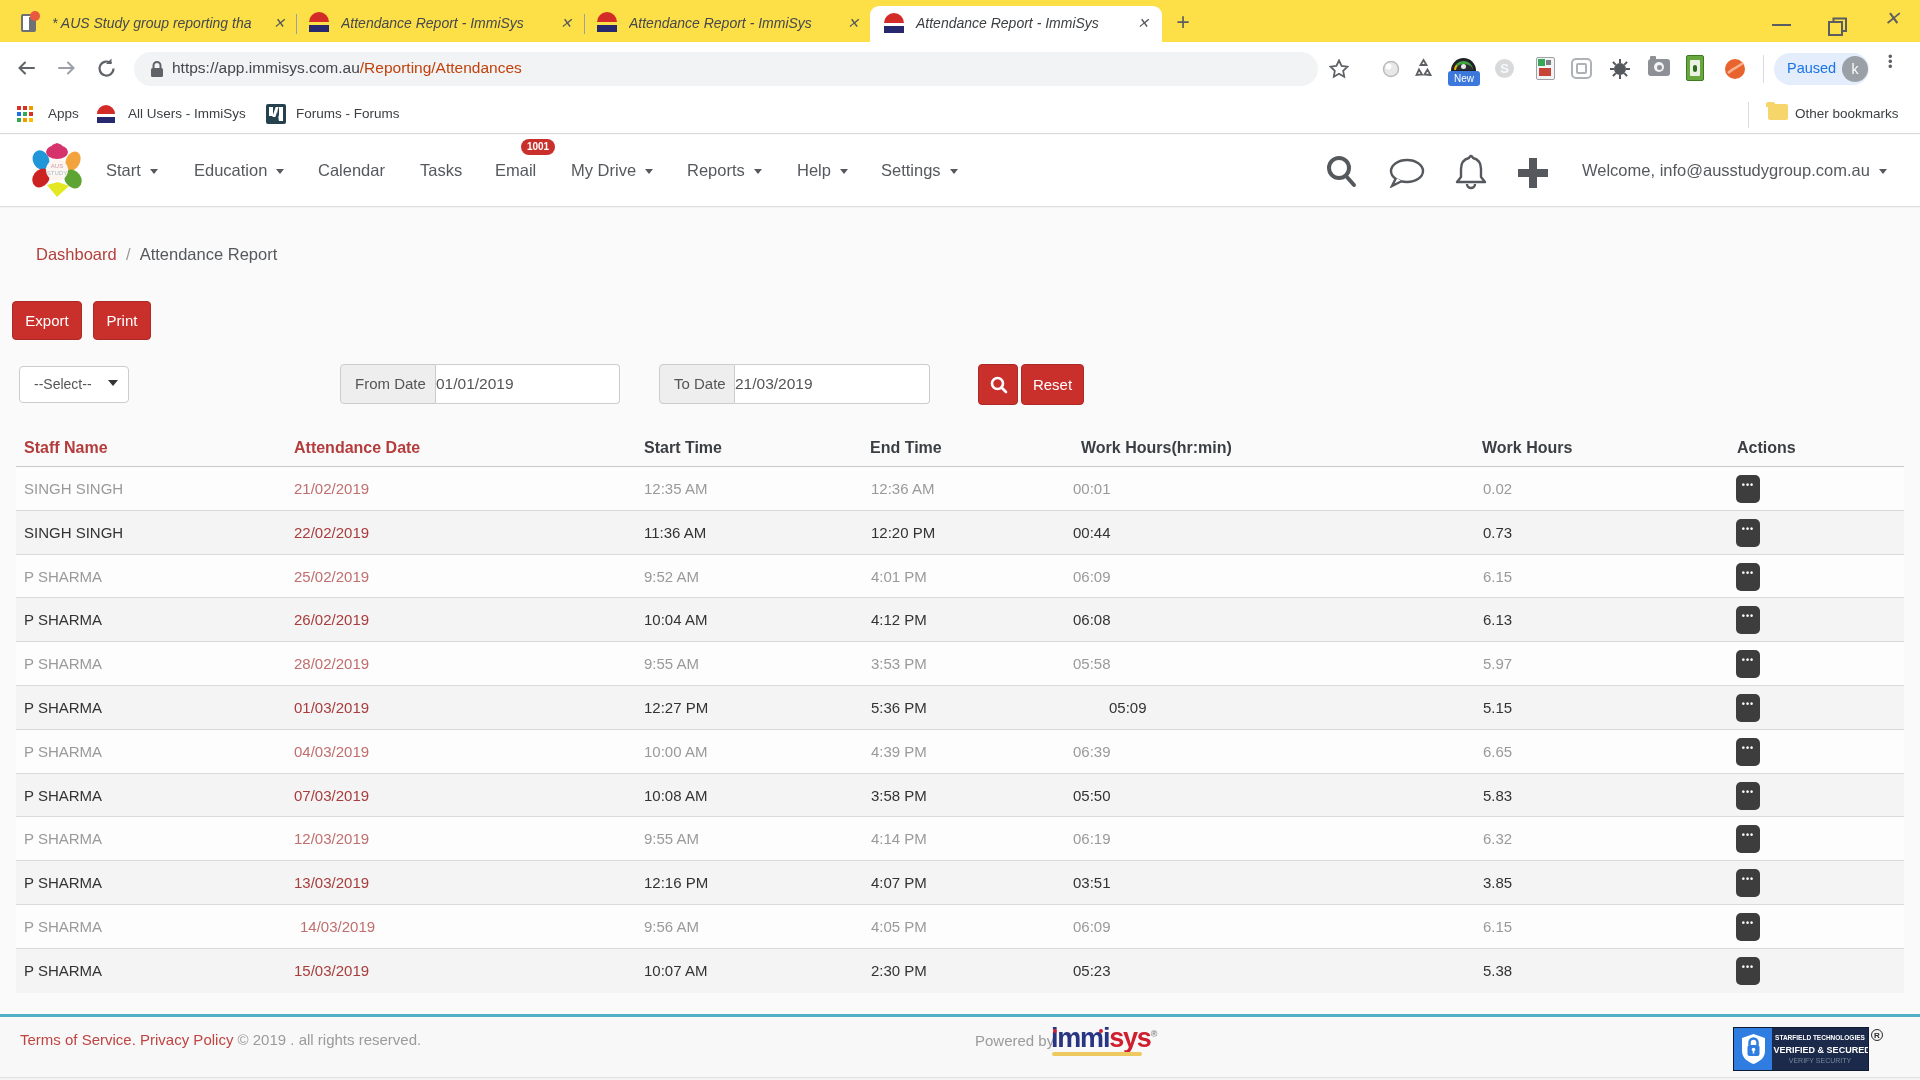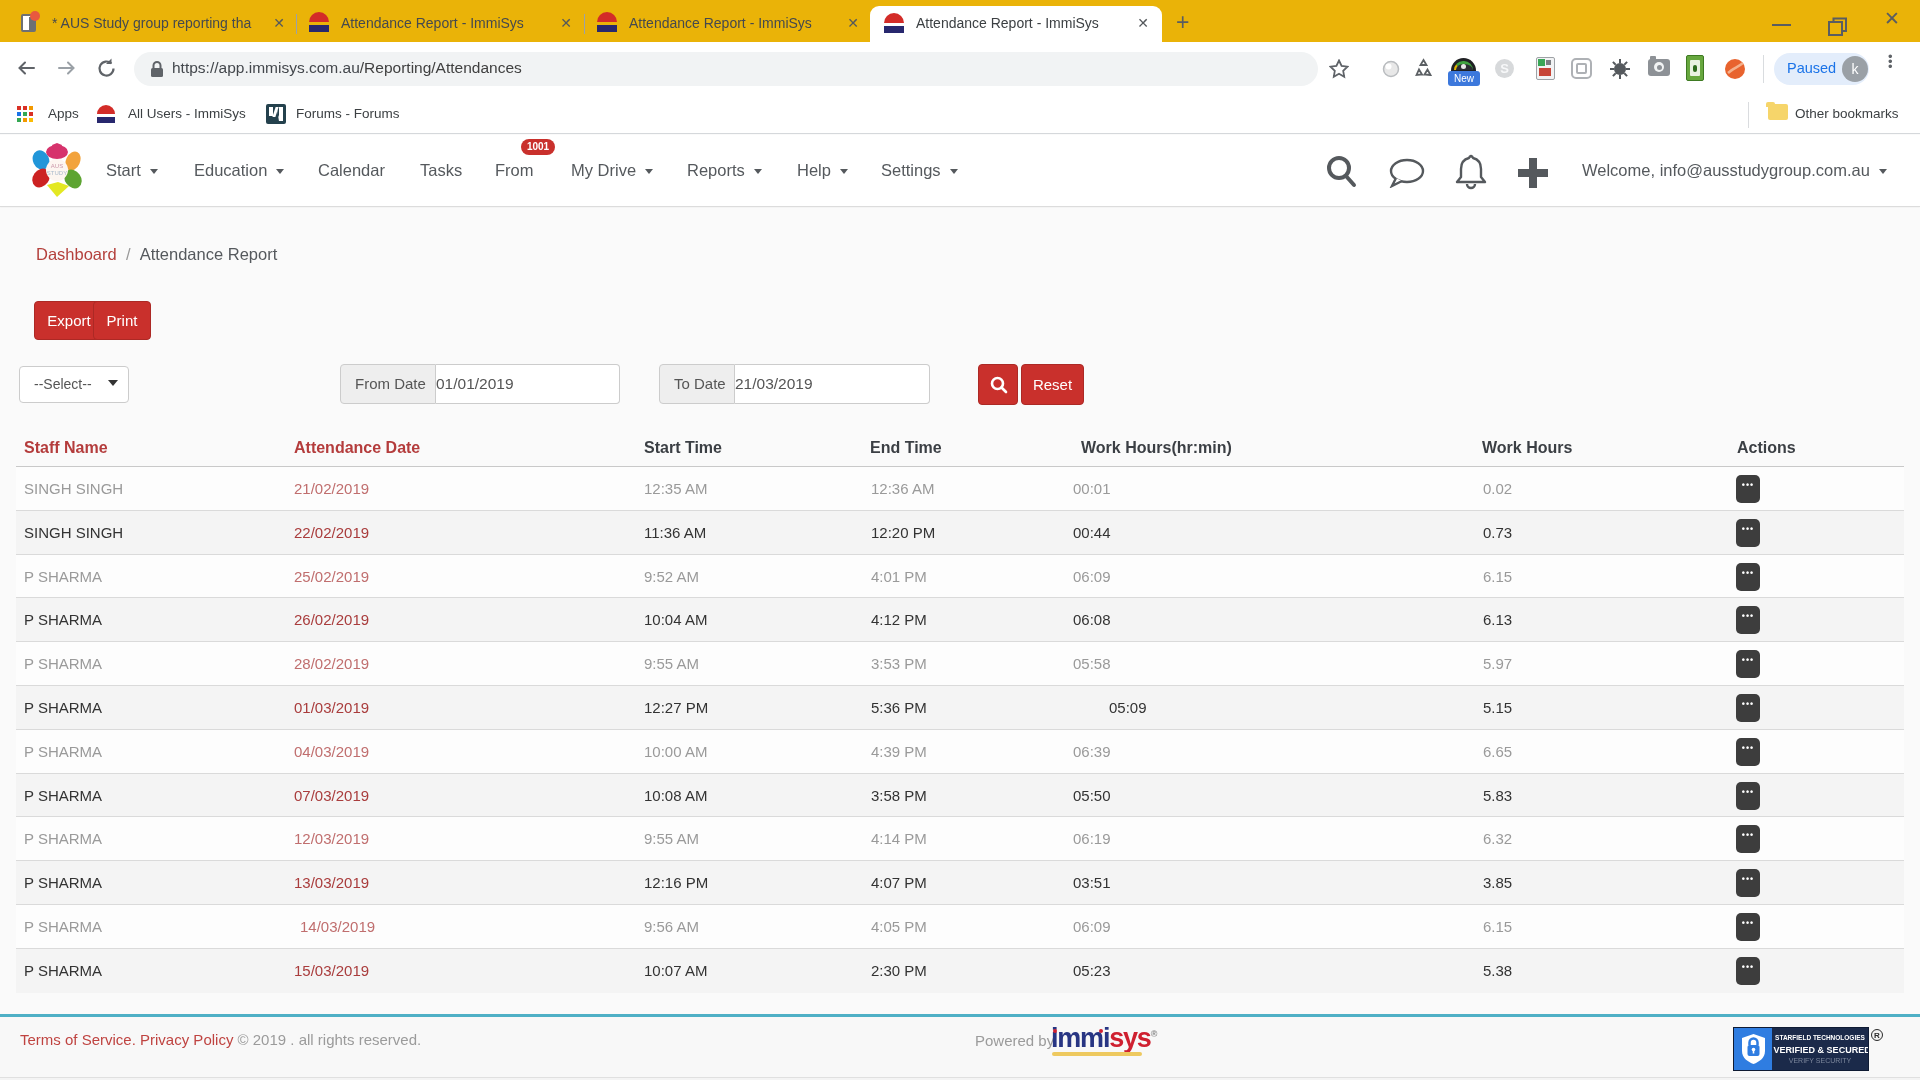--- a/index.html
+++ b/index.html
@@ -1,20 +1,20 @@
 <!DOCTYPE html>
 <html><head>
 <meta charset="utf-8">
 <style>
 * { margin:0; padding:0; box-sizing:border-box; }
 html,body { width:1920px; height:1080px; overflow:hidden; font-family:"Liberation Sans", sans-serif; background:#fafafa; }
 #page { position:relative; width:1920px; height:1080px; }
 
 
-#tabbar { position:absolute; top:0; left:0; width:1920px; height:42px; background:#eab308; }
+#tabbar { position:absolute; top:0; left:0; width:1920px; height:42px; background:#fde047;font-style:italic; }
 .tab { position:absolute; top:8px; height:34px; font-size:14px; color:#45494e; }
 .tab .fav { position:absolute; left:12px; top:4px; width:20px; height:21px; }
 .tab .ttl { position:absolute; left:44px; top:7px; width:208px; white-space:nowrap; overflow:hidden; }
 .tab .cx { position:absolute; right:11px; top:7px; font-size:14px; color:#54585c; }
 .tabsep { position:absolute; top:14px; width:1px; height:20px; background:#9ca1a7; }
 #activetab { position:absolute; top:6px; left:870px; width:292px; height:36px; background:#fff; border-radius:9px 9px 0 0; }
 .winctl { position:absolute; top:0; height:34px; color:#5a5d61; text-align:center; }
 
 .imfav { position:relative; width:20px; height:21px; }
 .imfav .dome { position:absolute; left:0; top:0; width:20px; height:10px; background:#d32c28; border-radius:10px 10px 0 0; }
@@ -134,21 +134,21 @@
       </svg>
     <svg class="navico" style="left:95px;top:15px;" width="23" height="23" viewBox="0 0 23 23">
         <path d="M18.5 11.5 a7 7 0 1 1 -2.1-5" stroke="#5f6368" stroke-width="2.2" fill="none"></path>
         <path d="M16.5 1.5 v5.5 h-5.5 z" fill="#5f6368"></path>
       </svg>
     <div id="omnibox">
       <svg style="position:absolute;left:16px;top:9px;" width="14" height="17" viewBox="0 0 14 17">
           <rect x="1" y="7" width="12" height="9" rx="1.5" fill="#5f6368"></rect>
           <path d="M3.5 7 V4.5 a3.5 3.5 0 0 1 7 0 V7" stroke="#5f6368" stroke-width="2" fill="none"></path>
         </svg>
-      <div id="urltext">https://app.immisys.com.au<span style="color:#404040;">/Reporting/Attendances</span></div>
+      <div id="urltext">https://app.immisys.com.au<span style="color:#c2410c;">/Reporting/Attendances</span></div>
     </div>
 
     <svg class="navico" style="left:1329px;top:17px;" width="20" height="20" viewBox="0 0 20 20">
         <path d="M10 1.5 l2.6 5.4 5.9.8-4.3 4.1 1 5.9L10 14.8 4.8 17.7l1-5.9L1.5 7.7l5.9-.8z" fill="none" stroke="#5f6368" stroke-width="1.8"></path>
       </svg>
 
     <svg class="navico" style="left:1382px;top:18px;" width="18" height="18" viewBox="0 0 18 18">
         <circle cx="9" cy="9" r="7.5" fill="#e8e8e8" stroke="#b9bcbf" stroke-width="1.5"></circle>
         <circle cx="6.5" cy="6.5" r="3" fill="#fff"></circle>
       </svg>
@@ -250,21 +250,21 @@
       <ellipse cx="41" cy="36" rx="8" ry="10" fill="#5da432" transform="rotate(-35 41 36)"></ellipse>
       <path d="M15 42 l10 12 l12 -11 l-11 -4 z" fill="#e3e823"></path>
       <circle cx="25" cy="27" r="11" fill="#fdf6f0"></circle>
       <text x="25" y="25" font-size="6" fill="#c9a" text-anchor="middle" font-family="Liberation Sans">AUS</text>
       <text x="25" y="32" font-size="6" fill="#abc" text-anchor="middle" font-family="Liberation Sans">STUDY</text>
     </svg>
     <div class="mitem" style="left:106px;">Start<span class="caret"></span></div>
     <div class="mitem" style="left:194px;">Education<span class="caret"></span></div>
     <div class="mitem" style="left:318px;">Calendar</div>
     <div class="mitem" style="left:420px;">Tasks</div>
-    <div class="mitem" style="left:495px;">From</div>
+    <div class="mitem" style="left:495px;">Email</div>
     <div id="emailbadge">1001</div>
     <div class="mitem" style="left:571px;">My Drive<span class="caret"></span></div>
     <div class="mitem" style="left:687px;">Reports<span class="caret"></span></div>
     <div class="mitem" style="left:797px;">Help<span class="caret"></span></div>
     <div class="mitem" style="left:881px;">Settings<span class="caret"></span></div>
 
     <svg style="position:absolute;left:1324px;top:19px;" width="34" height="36" viewBox="0 0 34 36">
         <circle cx="15" cy="14" r="10" fill="none" stroke="#55595d" stroke-width="4"></circle>
         <line x1="22" y1="22" x2="30" y2="31" stroke="#55595d" stroke-width="4" stroke-linecap="round"></line>
       </svg>
@@ -278,21 +278,21 @@
       </svg>
     <div style="position:absolute;left:1518px;top:23px;width:30px;height:30px;">
       <div style="position:absolute;left:11px;top:0;width:8px;height:30px;background:#55595d;"></div>
       <div style="position:absolute;left:0;top:11px;width:30px;height:8px;background:#55595d;"></div>
     </div>
     <div style="position:absolute;left:1582px;top:26px;font-size:16.5px;color:#55595d;">Welcome, info@ausstudygroup.com.au<span class="caret"></span></div>
   </div>
 
   <div id="content">
     <div id="crumb"><span style="color:#b4403c;">Dashboard</span><span style="color:#999;">&nbsp;&nbsp;/&nbsp;&nbsp;</span>Attendance Report</div>
-    <div class="btn" style="left:34px;top:93px;width:70px;height:39px;line-height:37px;">Export</div>
+    <div class="btn" style="left:12px;top:93px;width:70px;height:39px;line-height:37px;">Export</div>
     <div class="btn" style="left:93px;top:93px;width:58px;height:39px;line-height:37px;">Print</div>
 
     <div id="selbox">
       <div style="position:absolute;left:14px;top:9px;">--Select--</div>
       <div style="position:absolute;right:10px;top:13px;width:0;height:0;border-left:5px solid transparent;border-right:5px solid transparent;border-top:6px solid #333;"></div>
     </div>
     <div class="grp" style="left:340px;">
       <div class="lab" style="width:96px;">From Date</div>
       <div class="inp" style="left:96px;width:184px;">01/01/2019</div>
     </div>

